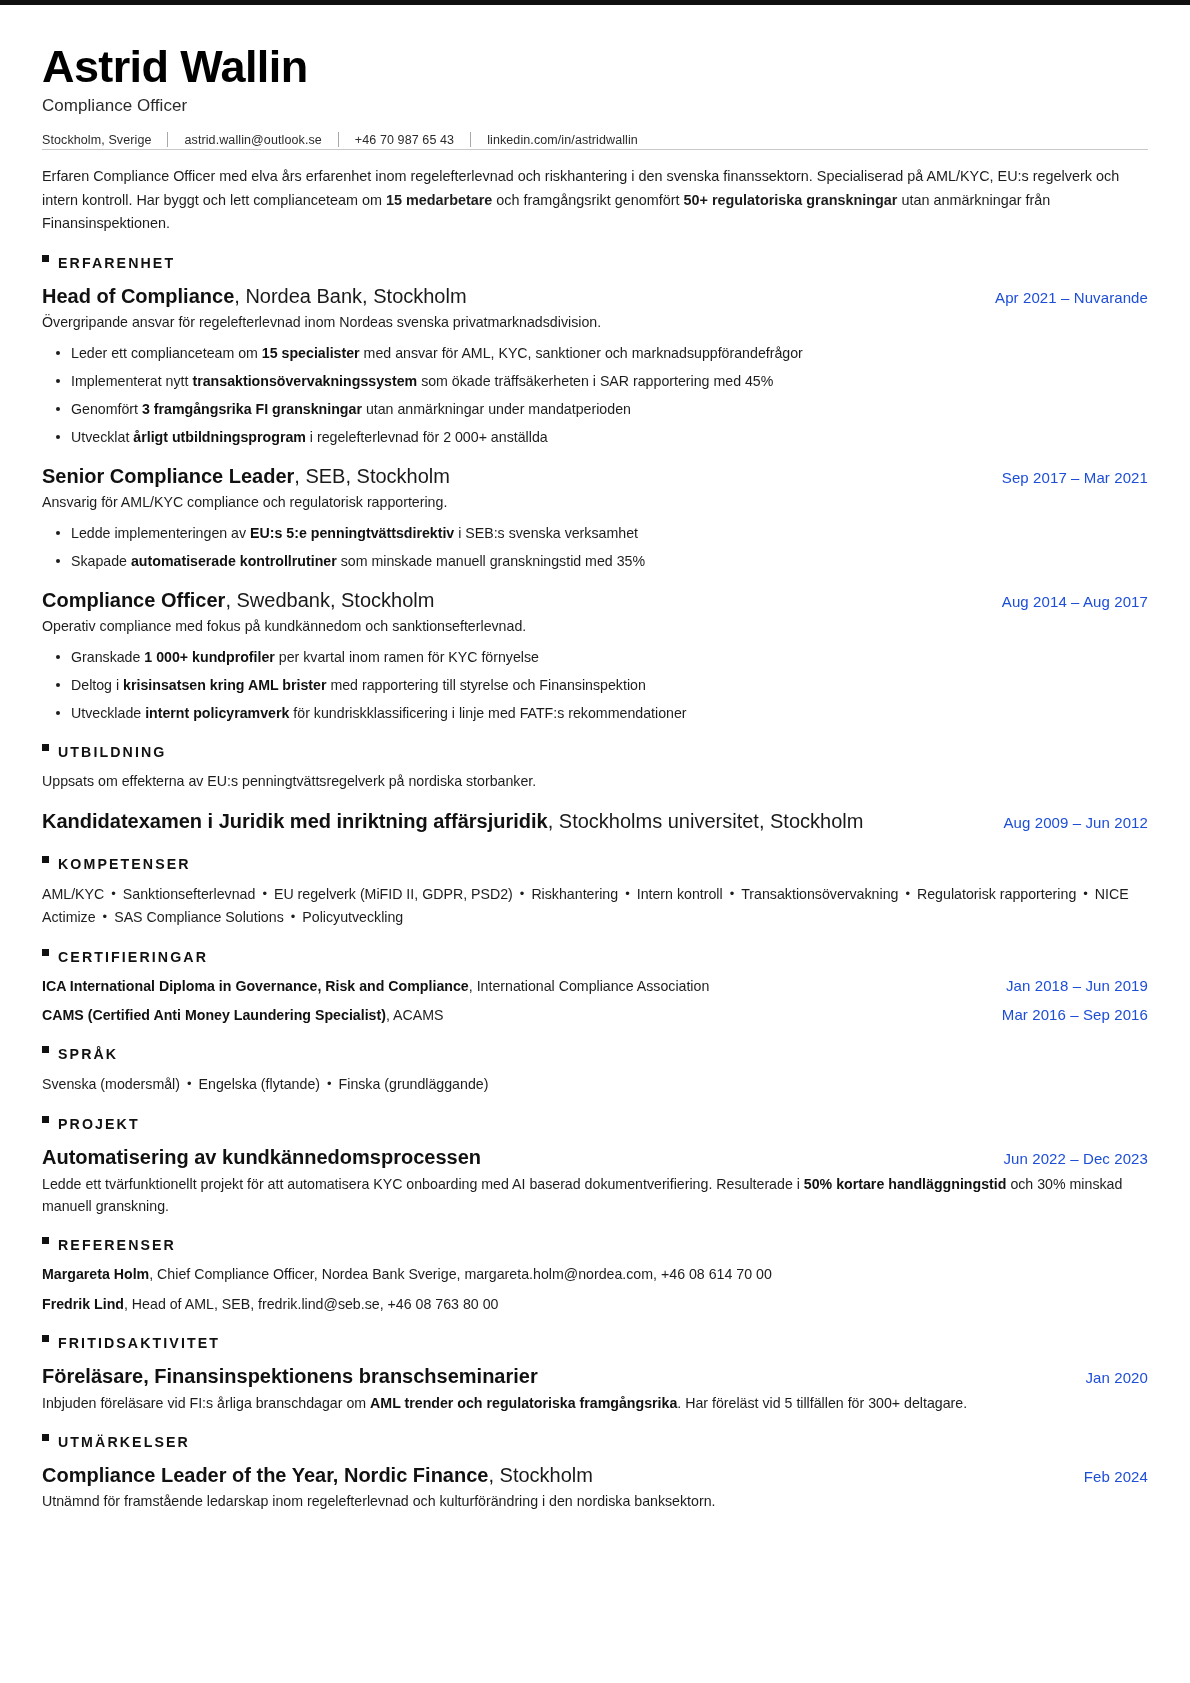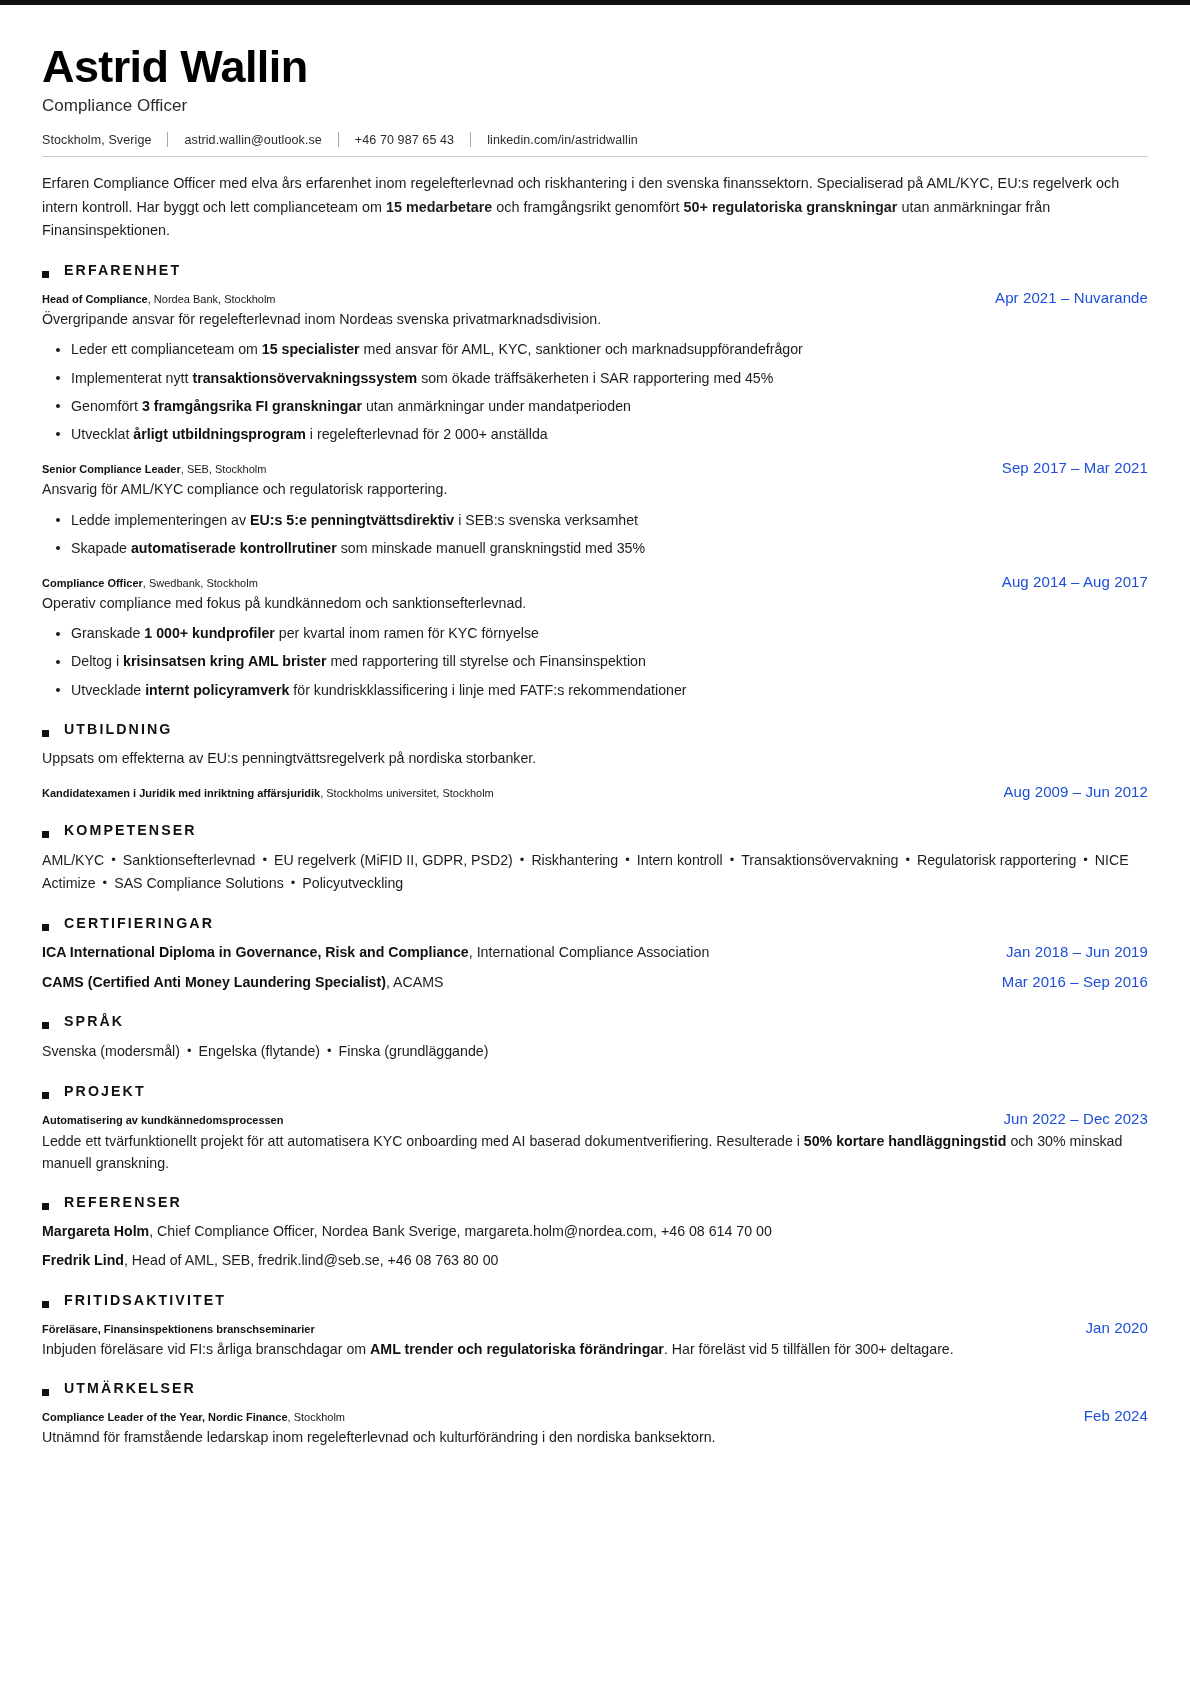--- a/index.html
+++ b/index.html
@@ -35,21 +35,21 @@
     font-weight: 400;
     color: #2b2b2b;
     margin: 0 0 16px 0;
     letter-spacing: 0.05px;
   }
   .contact {
     display: flex;
     align-items: center;
     font-size: 12.5px;
     color: #2b2b2b;
-    padding-bottom: 9px;
+    padding-bottom: 2px;
     border-bottom: 1px solid #c9c9c9;
     letter-spacing: 0.1px;
   }
   .contact .citem { white-space: nowrap; }
   .contact .sep {
     display: inline-block;
     width: 1px;
     height: 15px;
     background: #a8a8a8;
     margin: 0 16px;
@@ -63,22 +63,22 @@
     color: #1d1d1d;
     margin: 15px 0 6px 0;
     text-align: left;
   }
   .summary b { font-weight: 700; }
 
   
   .section { margin-top: 20px; }
   .sec-head {
     display: flex;
-    align-items: flex-end;
-    gap: 15px;
+    align-items: flex-start;
+    gap: 9px;
     margin-bottom: 11px;
   }
   .sec-square {
     width: 7px; height: 7px;
     background: #111111;
     flex: none;
     display: inline-block;
     position: relative;
     top: 0px;
   }
@@ -93,21 +93,21 @@
   
   .entry { margin-bottom: 14px; }
   .entry:last-child { margin-bottom: 0; }
   .entry-top {
     display: flex;
     align-items: baseline;
     justify-content: space-between;
     gap: 18px;
   }
   .entry-title {
-    font-size: 11px;
+    font-size: 20px;
     line-height: 1.45;
     color: #1a1a1a;
     font-weight: 400;
   }
   .entry-title b { font-weight: 700; color: #111111; }
   .entry-date {
     font-size: 15px;
     color: #1d4ed8;
     white-space: nowrap;
     flex: none;
@@ -339,21 +339,21 @@
     <div class="sec-head">
       <span class="sec-square"></span>
       <span class="sec-title">Fritidsaktivitet</span>
     </div>
     <div id="activities-list">
         <div class="entry">
           <div class="entry-top">
             <div class="entry-title"><b>Föreläsare, Finansinspektionens branschseminarier</b></div>
             <div class="entry-date">Jan 2020</div>
           </div>
-          <div class="proj-desc"><span>Inbjuden föreläsare vid FI:s årliga branschdagar om </span><b>AML trender och regulatoriska förändringar</b><span>. Har föreläst vid 5 tillfällen för 300+ deltagare.</span></div>
+          <div class="proj-desc"><span>Inbjuden föreläsare vid FI:s årliga branschdagar om </span><b>AML trender och regulatoriska framgångsrika</b><span>. Har föreläst vid 5 tillfällen för 300+ deltagare.</span></div>
         </div>
       </div>
   </div>
 
   <div class="section">
     <div class="sec-head">
       <span class="sec-square"></span>
       <span class="sec-title">Utmärkelser</span>
     </div>
     <div id="awards-list">

